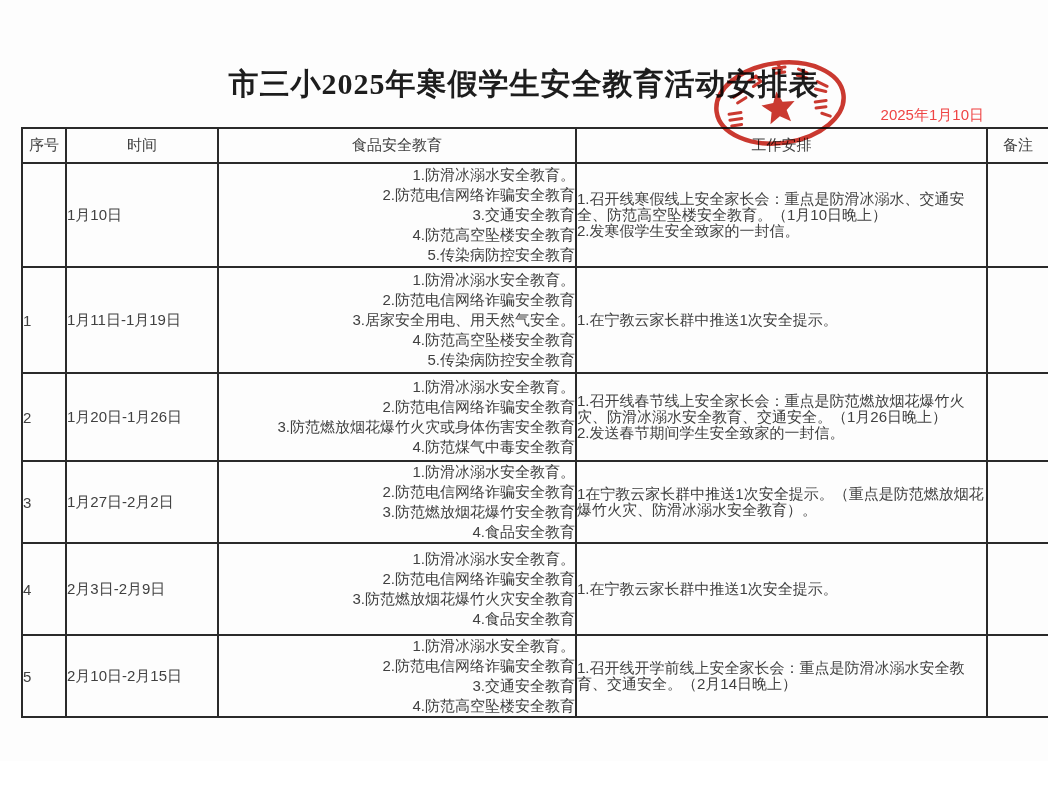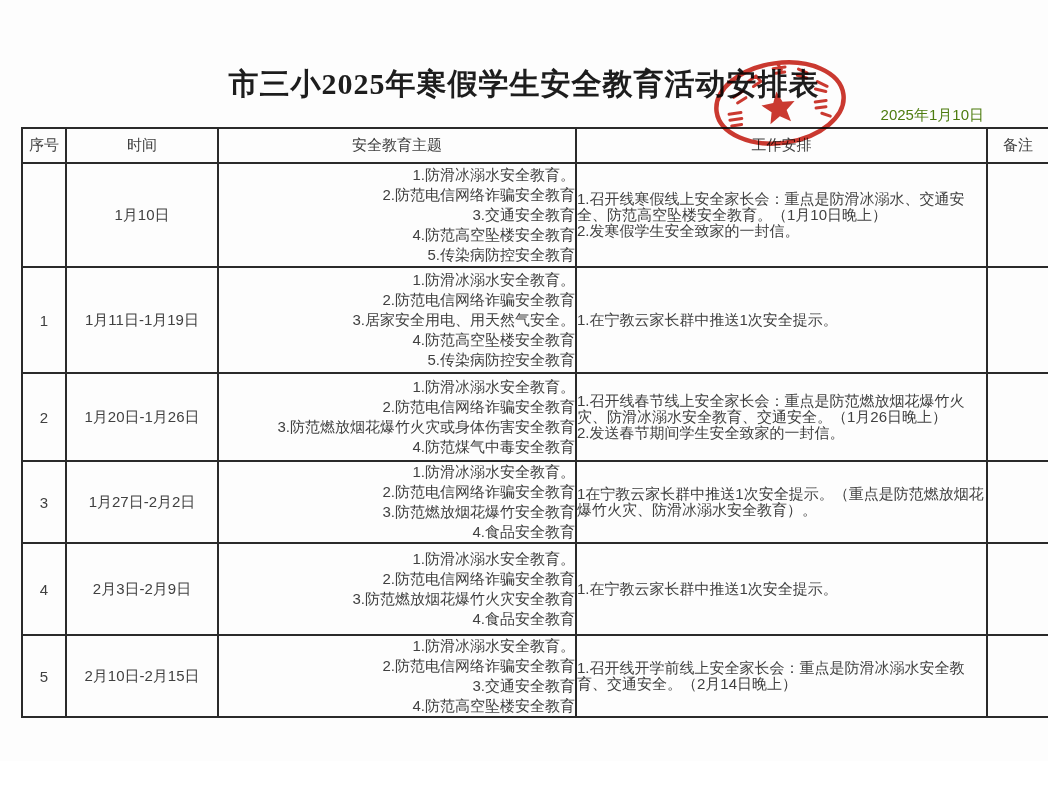--- a/index.html
+++ b/index.html
@@ -19,21 +19,21 @@
     font-weight:bold;
     font-size:30px;
     letter-spacing:1px;
     color:#1d1d1d;
   }
   .doc-date{
     position:absolute;
     top:106px;
     right:64px;
     font-size:15px;
-    color:#4d7c0f;
+    color:#ef4444;
   }
   .sched-table{
     position:absolute;
     left:21px;top:127px;
     border-collapse:collapse;
     table-layout:fixed;
     width:1027px;
     font-size:15px;
     color:#404040;
   }
@@ -41,21 +41,21 @@
     border:2px solid #2a2a2a;
     vertical-align:middle;
     overflow:hidden;
     padding:0;
   }
   .sched-table th{
     font-weight:normal;
     text-align:center;
     height:33px;
   }
-  .c-seq,.c-time{text-align:center;}
+  .c-seq,.c-time{text-align:left;}
   .c-theme{
     text-align:right;
     padding:2px 4px 2px 5px;
     line-height:20px;
     white-space:pre-line;
     vertical-align:middle;
   }
   .c-work{
     text-align:left;
     padding:2px 10px 2px 6px;
@@ -92,21 +92,21 @@
       <col style="width:44px">
       <col style="width:152px">
       <col style="width:358px">
       <col style="width:411px">
       <col style="width:62px">
     </colgroup>
     <thead>
       <tr>
         <th>序号</th>
         <th>时间</th>
-        <th>安全教育主题</th>
+        <th>食品安全教育</th>
         <th>工作安排</th>
         <th>备注</th>
       </tr>
     </thead>
     <tbody>
       <tr class="r0">
         <td class="c-seq"></td>
         <td class="c-time">1月10日</td>
         <td class="c-theme">1.防滑冰溺水安全教育。
 2.防范电信网络诈骗安全教育

